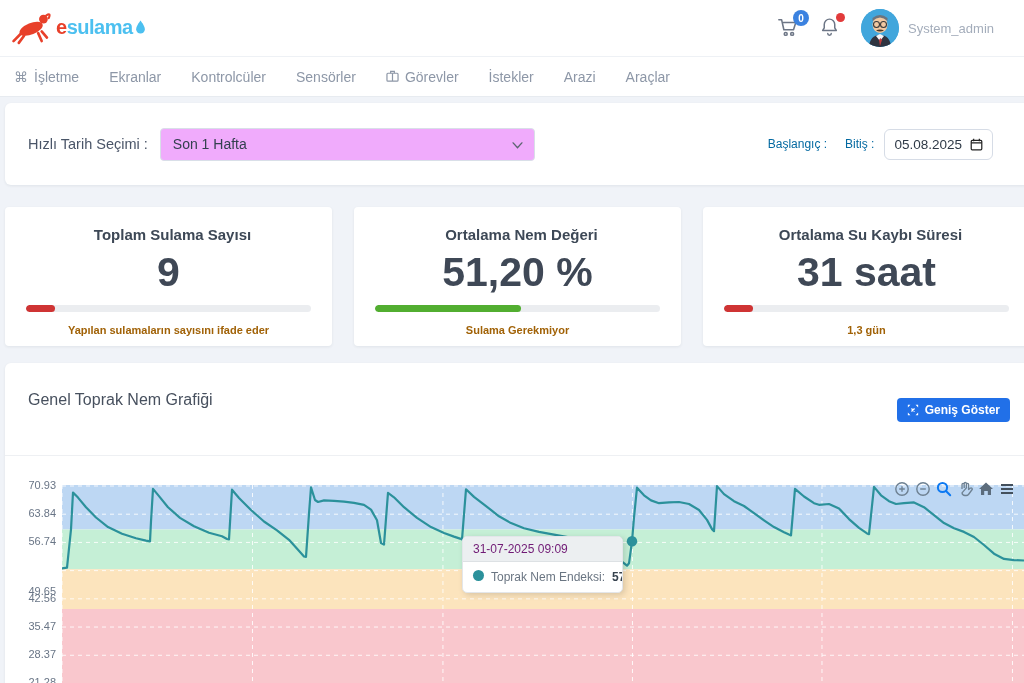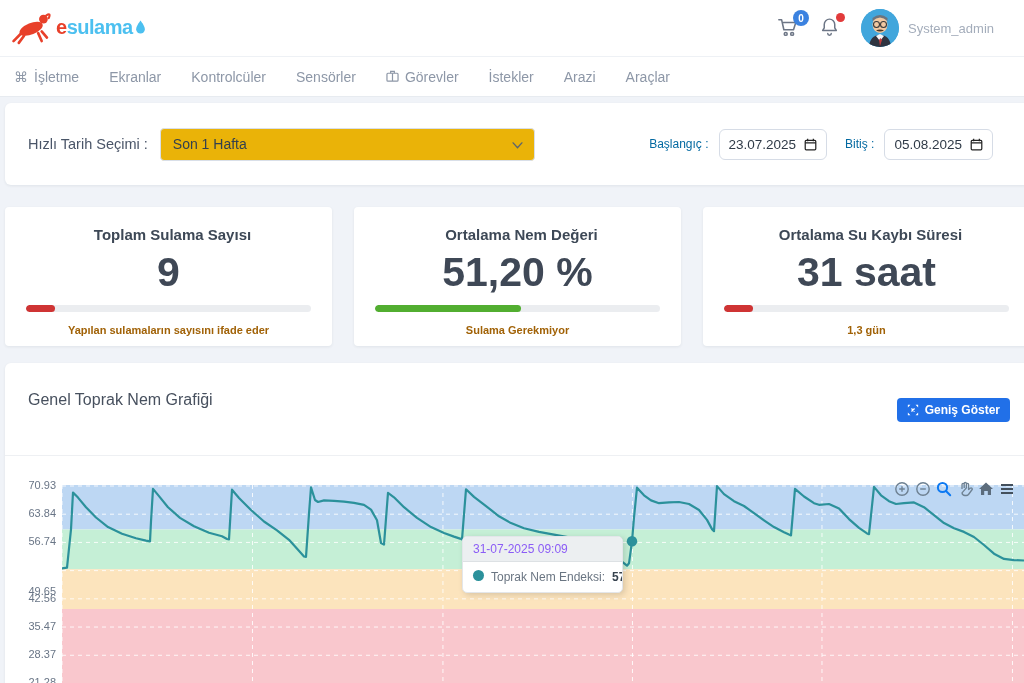--- a/index.html
+++ b/index.html
@@ -32,21 +32,21 @@
   .nav-item { display:flex; align-items:center; gap:6px; margin-right:30px; font-size:14px;
               color:#8d97a7; cursor:pointer; white-space:nowrap; }
   .nav-glyph { font-size:14px; color:#8d97a7; }
   
   .card { background:#fff; border-radius:6px; box-shadow:0 1px 3px rgba(40,50,70,.08); }
   .filter-card { position:absolute; left:5px; top:103px; width:1024px; height:82px;
                  display:flex; align-items:center; padding:0 36px 0 23px; }
   .filter-label { font-size:14.5px; color:#4a5568; white-space:nowrap; }
   .select-box { position:relative; width:375px; height:33px; border:1px solid #d9dfe8; border-radius:4px;
                 margin-left:12px; display:flex; align-items:center; padding:0 30px 0 12px;
-                font-size:14px; color:#33404f; cursor:pointer; background:#eab308; }
+                font-size:14px; color:#33404f; cursor:pointer; background:#f0abfc; }
   .select-box svg { position:absolute; right:11px; top:13px; }
   .spacer { flex:1; }
   .date-label { font-size:12px; color:#0369a1; white-space:nowrap;text-align:center; }
   .date-box { height:31px; border:1px solid #d6dce6; border-radius:6px; background:#fff;
               display:flex; align-items:center; gap:8px; padding:0 9px; margin-left:10px;
               font-size:13.5px; color:#2f3a47; cursor:pointer; white-space:nowrap; }
   .bitis { margin-left:18px; }
   
   .stat-card { position:absolute; top:207px; width:327px; height:139px; border-radius:4px;
                text-align:center; padding-top:19px; }
@@ -63,21 +63,21 @@
                 display:flex; align-items:center; gap:6px; padding:0 10px; cursor:pointer;
                 font-family:inherit; }
   .chart-divider { position:absolute; left:0; top:92px; width:100%; height:1px; background:#eef0f3; }
   .y-labels { position:absolute; left:0; top:0; width:55px; height:330px; }
   .y-label { position:absolute; right:4px; font-size:11px; color:#697586; width:45px; text-align:right; }
   .chart-area { position:absolute; left:57px; top:122px; width:962px; height:198px; cursor:crosshair; }
   
   .tooltip { position:absolute; left:400px; top:51px; width:161px; background:#fff; border:1px solid #e3e6ea;
              border-radius:5px; box-shadow:2px 2px 6px rgba(0,0,0,.14); overflow:hidden; z-index:5; }
   .tooltip-header { background:#eceff1; border-bottom:1px solid #dde1e4; padding:5px 10px;
-                    font-size:12px; color:#8b5cf6; }
+                    font-size:12px; color:#701a75; }
   .tooltip-body { display:flex; gap:7px; padding:8px 10px; }
   .tooltip-dot { width:11px; height:11px; border-radius:50%; flex:none; }
   .tooltip-label { font-size:12px; color:#6a7582; white-space:nowrap; }
   .tooltip-value { font-size:12px; font-weight:bold; color:#37424e; }
   
   .chart-toolbar { position:absolute; top:-5px; left:831px; display:flex; align-items:center; gap:4px; z-index:6; }
   .tb-icon { width:17px; height:17px; cursor:pointer; display:flex; align-items:center; justify-content:center; }
 </style>
 </head>
 <body>
@@ -169,27 +169,20 @@
 <div class="card filter-card">
   <span class="filter-label">Hızlı Tarih Seçimi :</span>
   <div class="select-box">
     <span>Son 1 Hafta</span>
     <svg width="11" height="7" viewBox="0 0 12 8">
       <path d="M1 1 L6 6.5 L11 1" fill="none" stroke="#5a6570" stroke-width="1.6" stroke-linecap="round"></path>
     </svg>
   </div>
   <div class="spacer"></div>
   <span class="date-label">Başlangıç :</span>
-  <div class="date-box">
-    <span>23.07.2025</span>
-    <svg width="13" height="13" viewBox="0 0 16 16">
-      <rect x="1.5" y="3" width="13" height="11.5" rx="1.2" fill="none" stroke="#222" stroke-width="1.5"></rect>
-      <path d="M4.5 1 v3 M11.5 1 v3 M1.5 6 h13" stroke="#222" stroke-width="1.5"></path>
-    </svg>
-  </div>
   <span class="date-label bitis">Bitiş :</span>
   <div class="date-box">
     <span>05.08.2025</span>
     <svg width="13" height="13" viewBox="0 0 16 16">
       <rect x="1.5" y="3" width="13" height="11.5" rx="1.2" fill="none" stroke="#222" stroke-width="1.5"></rect>
       <path d="M4.5 1 v3 M11.5 1 v3 M1.5 6 h13" stroke="#222" stroke-width="1.5"></path>
     </svg>
   </div>
 </div>
 

